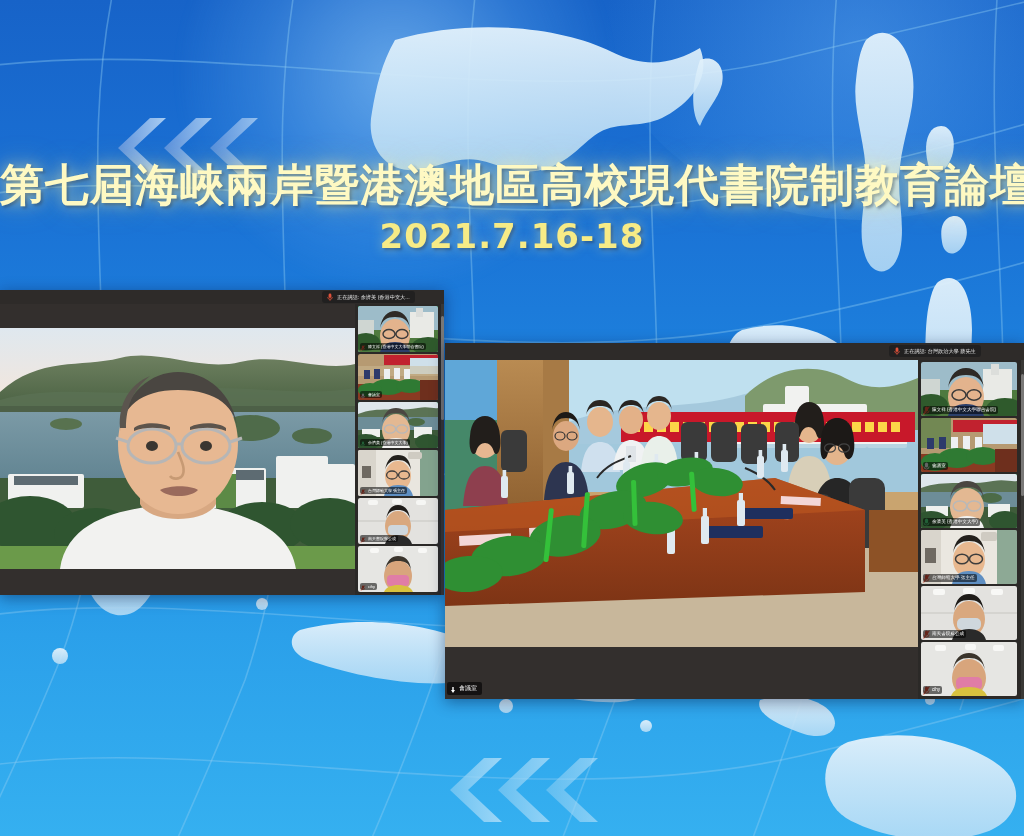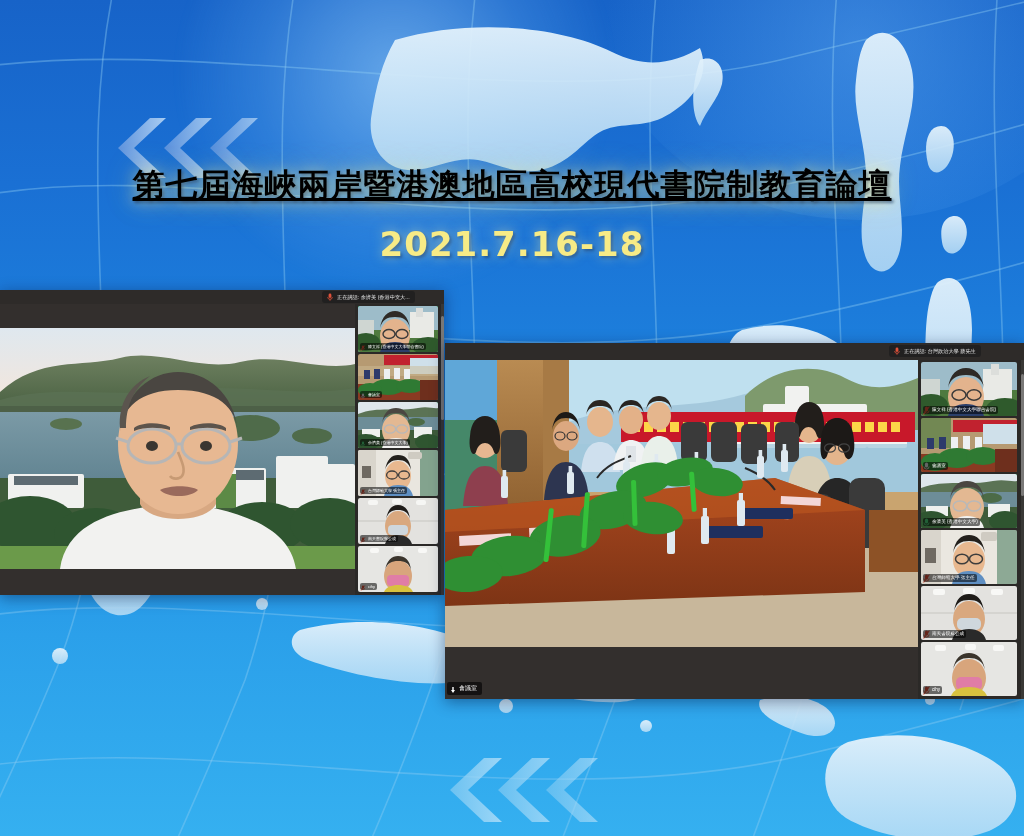--- a/index.html
+++ b/index.html
@@ -23,32 +23,31 @@
   .bg-glow2{
     position:absolute;left:600px;top:-210px;width:520px;height:430px;border-radius:50%;
     background:radial-gradient(circle at 50% 60%,rgba(90,165,240,.5) 0%,rgba(90,165,240,0) 70%);
   }
   .bg-svg{position:absolute;inset:0;width:1024px;height:836px;}
 
   
   .title-wrap{position:absolute;left:0;right:0;top:158px;text-align:center;pointer-events:none;}
   .title-main{
     font-family:"DejaVu Sans","Liberation Sans",sans-serif;
-    font-size:32px;line-height:54px;font-weight:700;letter-spacing:1px;
-    color:#000000;
+    font-size:44px;line-height:54px;font-weight:700;letter-spacing:1px;
+    color:#fef9c3;
     text-shadow:0 0 14px rgba(255,245,160,.55),0 0 30px rgba(255,235,120,.35),2px 2px 3px rgba(8,40,95,.55);
     white-space:nowrap;
-    text-decoration:underline;
   }
   .title-date{
     font-family:"DejaVu Sans","Liberation Sans",sans-serif;
     font-size:34px;line-height:44px;font-weight:700;letter-spacing:1px;
     color:#f7eb86;
     text-shadow:0 0 12px rgba(255,245,160,.5),2px 2px 3px rgba(8,40,95,.5);
-    margin-top:10px;
+    margin-top:2px;
   }
 
   
   .zwin{position:absolute;background:#332f2d;box-shadow:0 3px 14px rgba(0,20,60,.45);overflow:hidden;}
   .zwin .topbar{position:absolute;left:0;right:0;top:0;background:#2e2b29;}
   .stage-area{position:absolute;overflow:hidden;background:#000;}
   .filmstrip{position:absolute;top:0;bottom:0;right:0;background:#2b2927;overflow:hidden;}
   .thumb{position:relative;margin:2px 3px;border-radius:2px;overflow:hidden;background:#111;}
   .thumb.active{box-shadow:inset 0 0 0 2px #2fd06a;}
   .thumb-name{

